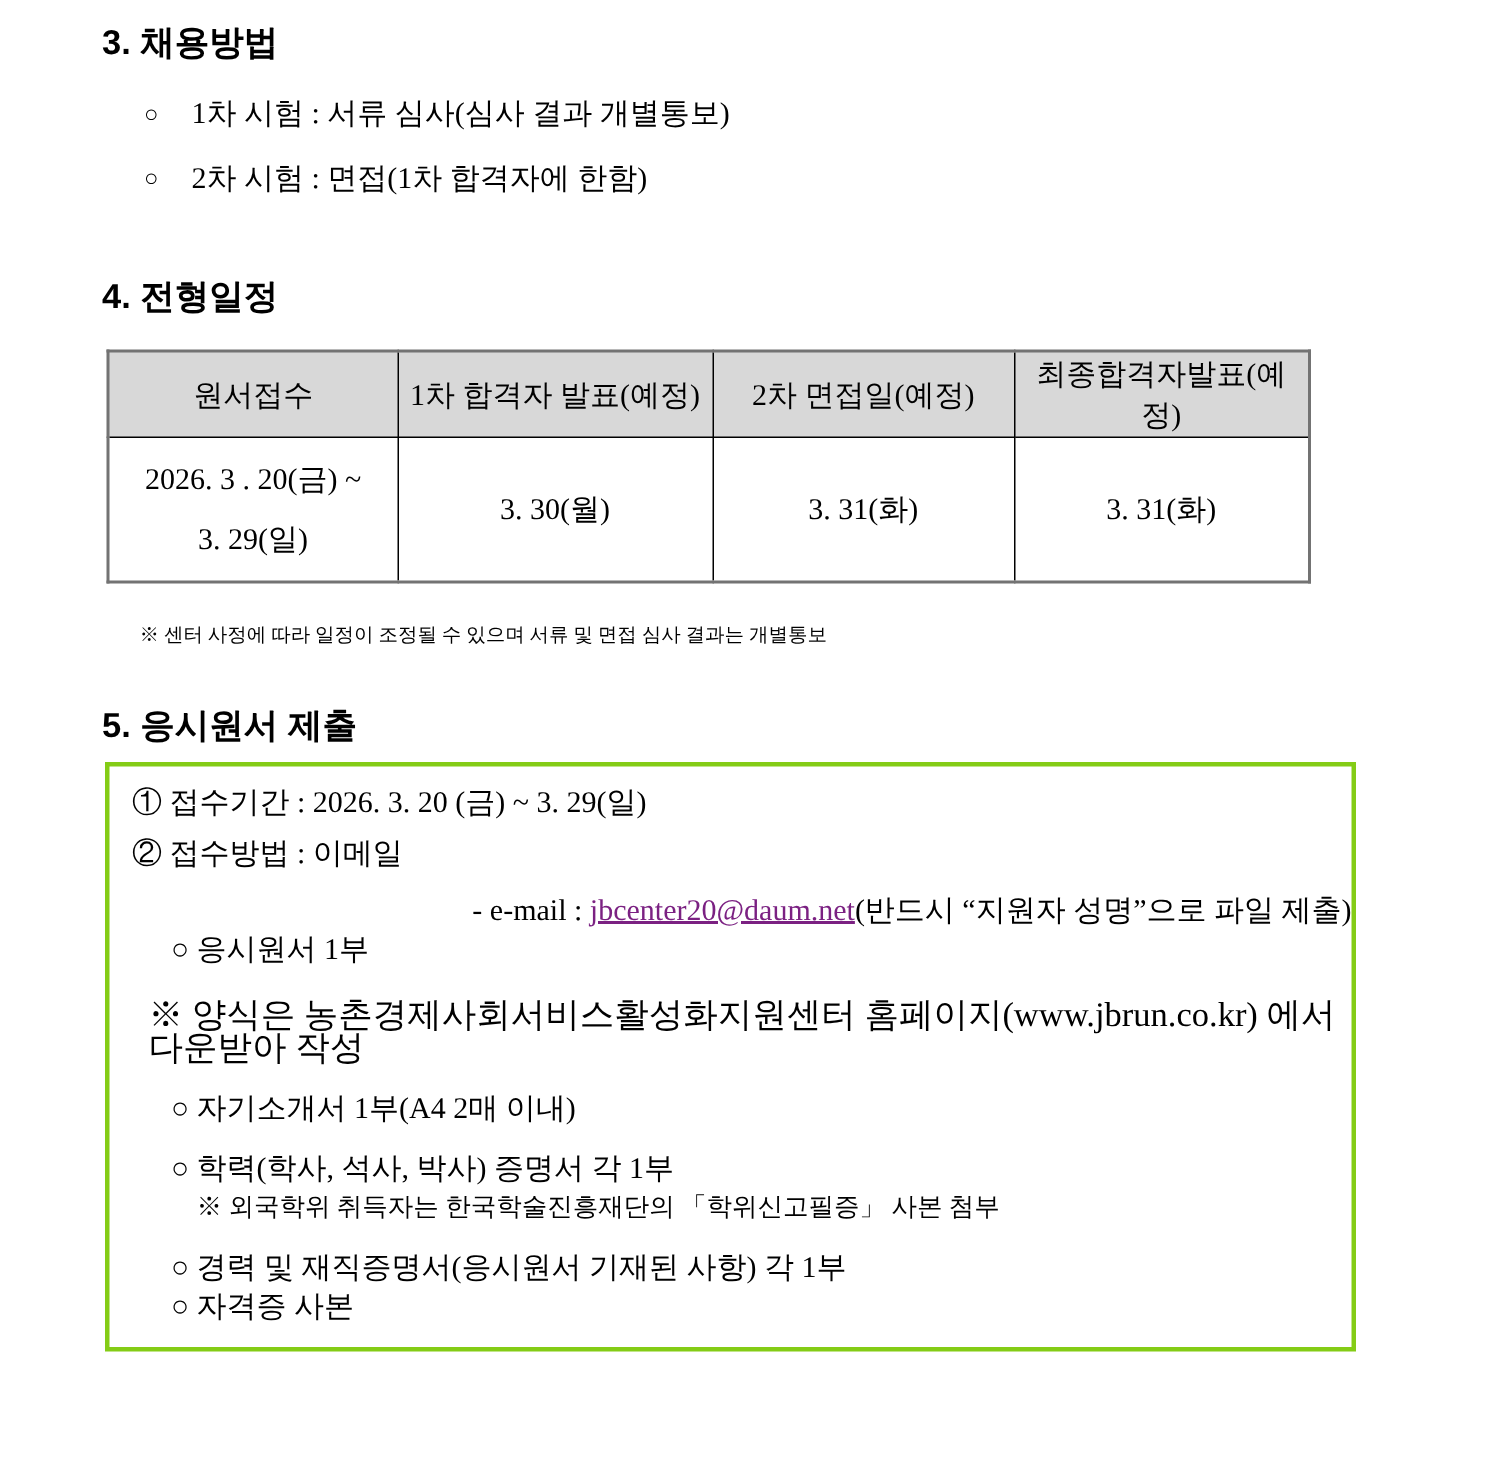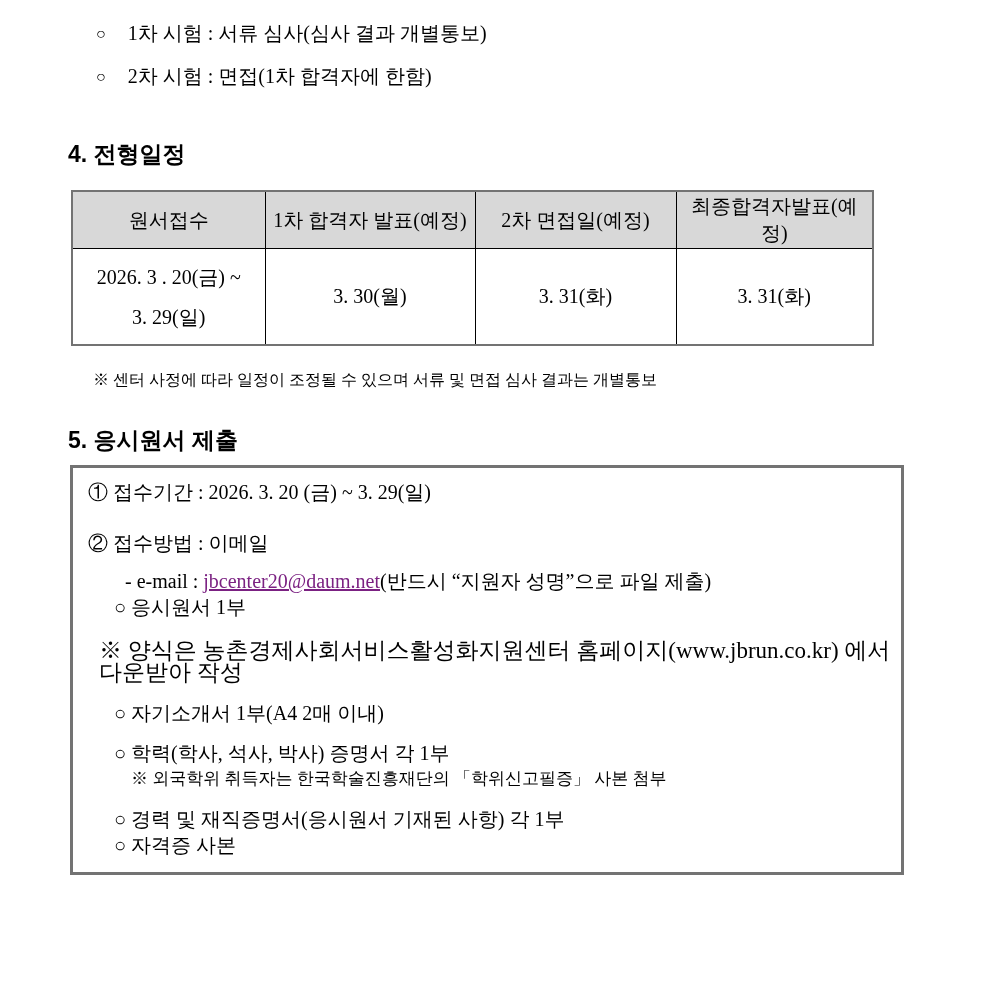--- a/index.html
+++ b/index.html
@@ -23,46 +23,47 @@
     border-collapse:collapse;margin:21px 0 0 71px;width:801px;
     font-size:20px;text-align:center;table-layout:fixed;
   }
   table.schedule th,table.schedule td{
     border:1px solid #000;font-weight:normal;padding:0 2px;
   }
   table.schedule{border:2px solid #737373;}
   table.schedule th{background:#d8d8d8;height:56px;}
   table.schedule td{height:95px;background:#ffffff;}
   td.multiline{white-space:pre-line;line-height:40px;}
-  .table-note{margin:21px 0 0 93px;font-size:16px;line-height:25px;}
+  .table-note{margin:21px 0 0 93px;font-size:13px;line-height:25px;}
   
   #sec5-title{margin-top:33px;}
   .red-box{
     margin:10px 0 0 70px;width:815px;
-    border:3px solid #737373;
+    border:3px solid #84cc16;
     padding:5px 0 14px 13px;box-sizing:content-box;
   }
   .box-line{font-size:20px;line-height:26px;}
   .lvl-num{padding-left:2px;}
   .lvl-email{padding-left:39px;}
   .lvl-doc{padding-left:28px;}
   .lvl-note1{padding-left:13px;font-size:23px;line-height:22px;}
   .lvl-note2{padding-left:45px;font-size:17px;line-height:22px;}
-  .mt1{margin-top:6px;}   .mt2{margin-top:25px;}  .mt3{margin-top:12px;}
+  .mt1{margin-top:6px;}   .mt2{margin-top:8px;}  .mt3{margin-top:12px;text-align:right;}
   .mt4{margin-top:15px;}  .mt5{margin-top:0;}  .mt6{margin-top:20px;}
   .mt7{margin-top:16px;}  .mt8{margin-top:14px;}  .mt9{margin-top:2px;}
   .mt10{margin-top:16px;} .mt11{}
   .email-link{color:#7b2182;text-decoration:underline;cursor:pointer;}
   #sec3-title{padding-top:13px;}
 </style>
 </head>
 <body>
 
 <div>
 
+  <h2 class="heading" id="sec3-title">3. 채용방법</h2>
 
   <div class="bullet-row" id="sec3-item1">
     <span class="bullet">○</span>
     <span>1차 시험 : 서류 심사(심사 결과 개별통보)</span>
   </div>
   <div class="bullet-row" id="sec3-item2">
     <span class="bullet">○</span>
     <span>2차 시험 : 면접(1차 합격자에 한함)</span>
   </div>
 

